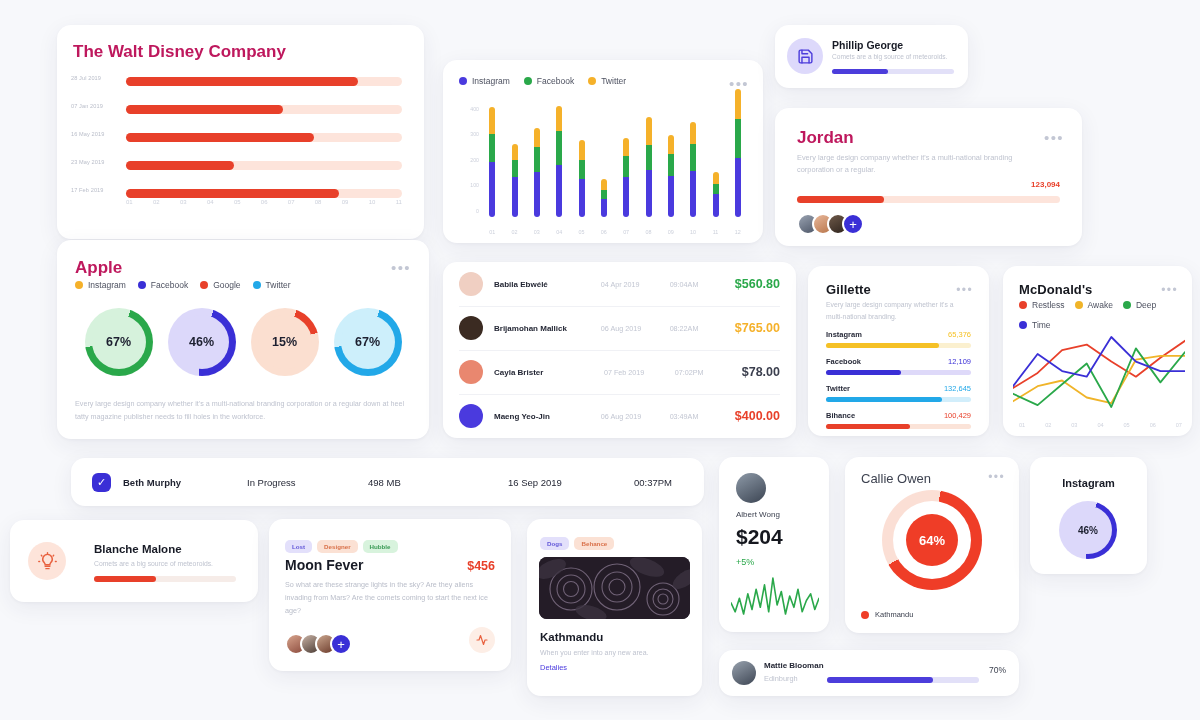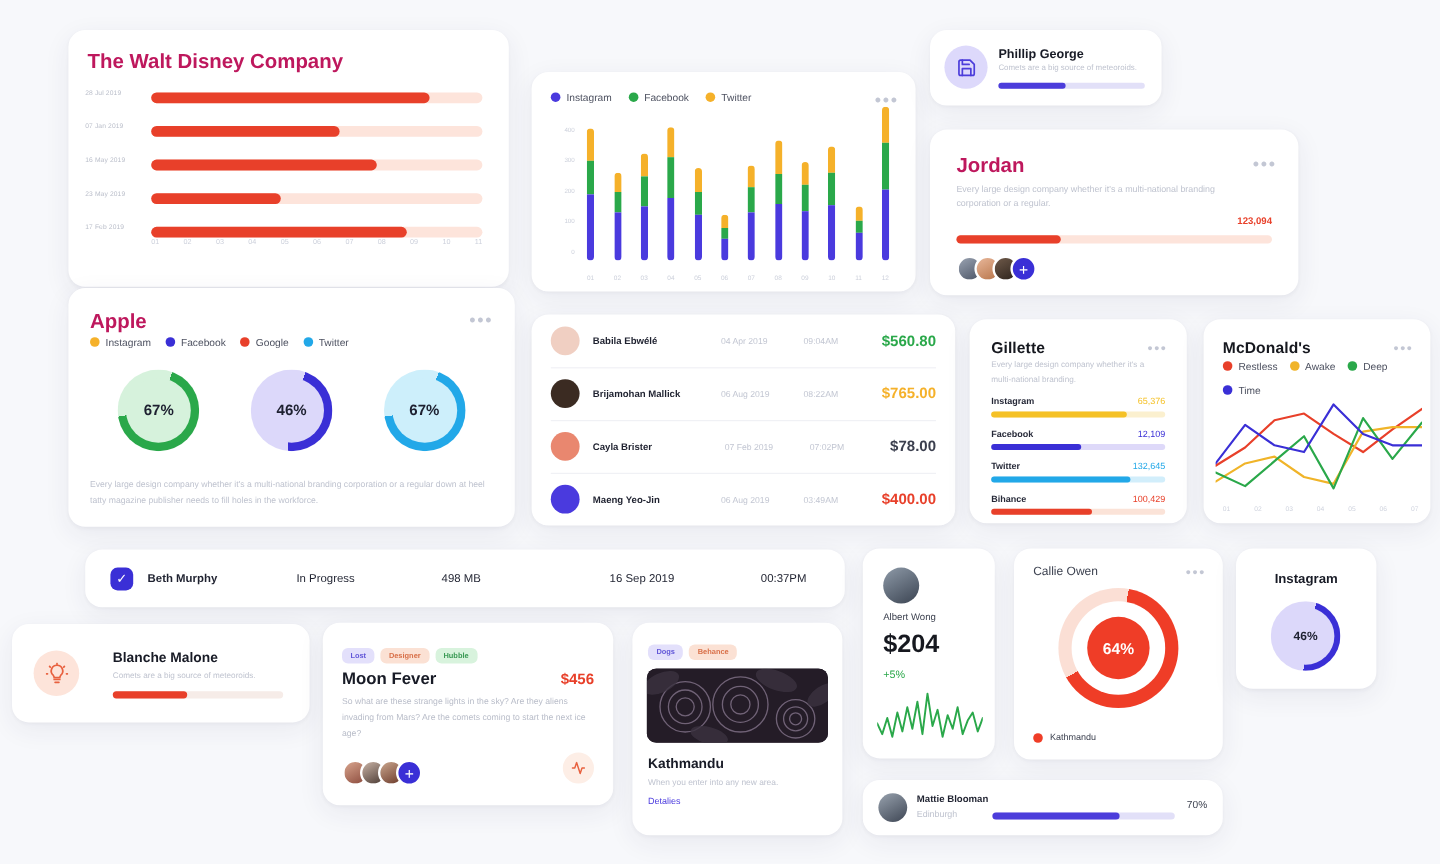--- a/index.html
+++ b/index.html
@@ -346,20 +346,23 @@
      <span>Twitter</span>
    </span>
       </div>
     <div class="donuts" id="apple-donuts">
         <div class="donut" style="background:conic-gradient(from 20deg, #2aa84a 0 241.20000000000002deg, transparent 241.20000000000002deg 360deg), radial-gradient(circle, #d6f2dc 0 100%);">
       <span style="width:54px;height:54px;border-radius:50%;background:#d6f2dc;display:flex;align-items:center;justify-content:center;">67%</span>
         </div>
         <div class="donut" style="background:conic-gradient(from 20deg, #3a2fd6 0 165.6deg, transparent 165.6deg 360deg), radial-gradient(circle, #dcd8fa 0 100%);">
       <span style="width:54px;height:54px;border-radius:50%;background:#dcd8fa;display:flex;align-items:center;justify-content:center;">46%</span>
         </div>
+        <div class="donut" style="background:conic-gradient(from 20deg, #e8402a 0 54deg, transparent 54deg 360deg), radial-gradient(circle, #fbdfd0 0 100%);">
+      <span style="width:54px;height:54px;border-radius:50%;background:#fbdfd0;display:flex;align-items:center;justify-content:center;">15%</span>
+        </div>
         <div class="donut" style="background:conic-gradient(from 20deg, #22a8e8 0 241.20000000000002deg, transparent 241.20000000000002deg 360deg), radial-gradient(circle, #cdeffb 0 100%);">
       <span style="width:54px;height:54px;border-radius:50%;background:#cdeffb;display:flex;align-items:center;justify-content:center;">67%</span>
         </div>
       </div>
     <div style="position:absolute;left:18px;right:20px;top:158px;font-size:7.2px;line-height:1.75;color:#bfc3cf;">Every large design company whether it's a multi-national branding corporation or a regular down at heel tatty magazine publisher needs to fill holes in the workforce.</div>
   </div>
 
   <div class="card" id="trans">
     <div id="trans-rows">
         <div class="tr-row" style="top: 0px;">
@@ -550,21 +553,21 @@
     <div class="aw-av" style="background:linear-gradient(150deg,#8e9aa8,#3b4452)"></div>
     <div style="position:absolute;left:17px;top:53px;font-size:8px;color:#3d4250;">Albert Wong</div>
     <div style="position:absolute;left:17px;top:68px;font-size:21px;font-weight:bold;color:#16181f;">$204</div>
     <div style="position:absolute;left:17px;top:100px;font-size:9px;color:#2aa84a;">+5%</div>
     <svg id="aw-spark" style="position:absolute;left:12px;top:118px;" width="88" height="42">
         <polyline points="0.0,27.8 4.2,36.8 8.4,23.3 12.6,39.0 16.8,18.8 21.0,34.5 25.1,14.3 29.3,32.3 33.5,9.8 37.7,36.8 41.9,3.0 46.1,30.0 50.3,16.5 54.5,39.0 58.7,21.0 62.9,32.3 67.0,14.3 71.2,36.8 75.4,25.5 79.6,18.8 83.8,34.5 88.0,23.3" fill="none" stroke="#2aa84a" stroke-width="1.6" stroke-linejoin="round" stroke-linecap="round"></polyline>
       </svg>
   </div>
 
   <div class="card" id="callie">
-    <div style="position:absolute;left:16px;top:14px;font-size:10px;color:#3d4250;">Callie Owen</div>
+    <div style="position:absolute;left:16px;top:14px;font-size:13px;color:#3d4250;">Callie Owen</div>
     <div class="dots" style="right:14px;top:14px;font-size:12px;">•••</div>
     <div id="callie-ring" style="position: absolute; left: 37px; top: 33px; width: 100px; height: 100px; border-radius: 50%; background: conic-gradient(from 10deg, rgb(239, 61, 39) 0deg, rgb(239, 61, 39) 230.4deg, rgb(251, 223, 213) 230.4deg, rgb(251, 223, 213) 360deg);">
         <div style="position:absolute;inset:11px;border-radius:50%;background:#fff;"></div>
     <div style="position:absolute;inset:24px;border-radius:50%;background:#ef3d27;color:#fff;
       display:flex;align-items:center;justify-content:center;font-size:13px;font-weight:bold;">64%</div>
       </div>
     <div style="position:absolute;left:16px;bottom:14px;display:flex;align-items:center;gap:6px;">
       <span class="dot" id="callie-dot" style="background: rgb(239, 61, 39);"></span>
       <span style="font-size:7.5px;color:#3d4250;">Kathmandu</span>
     </div>

